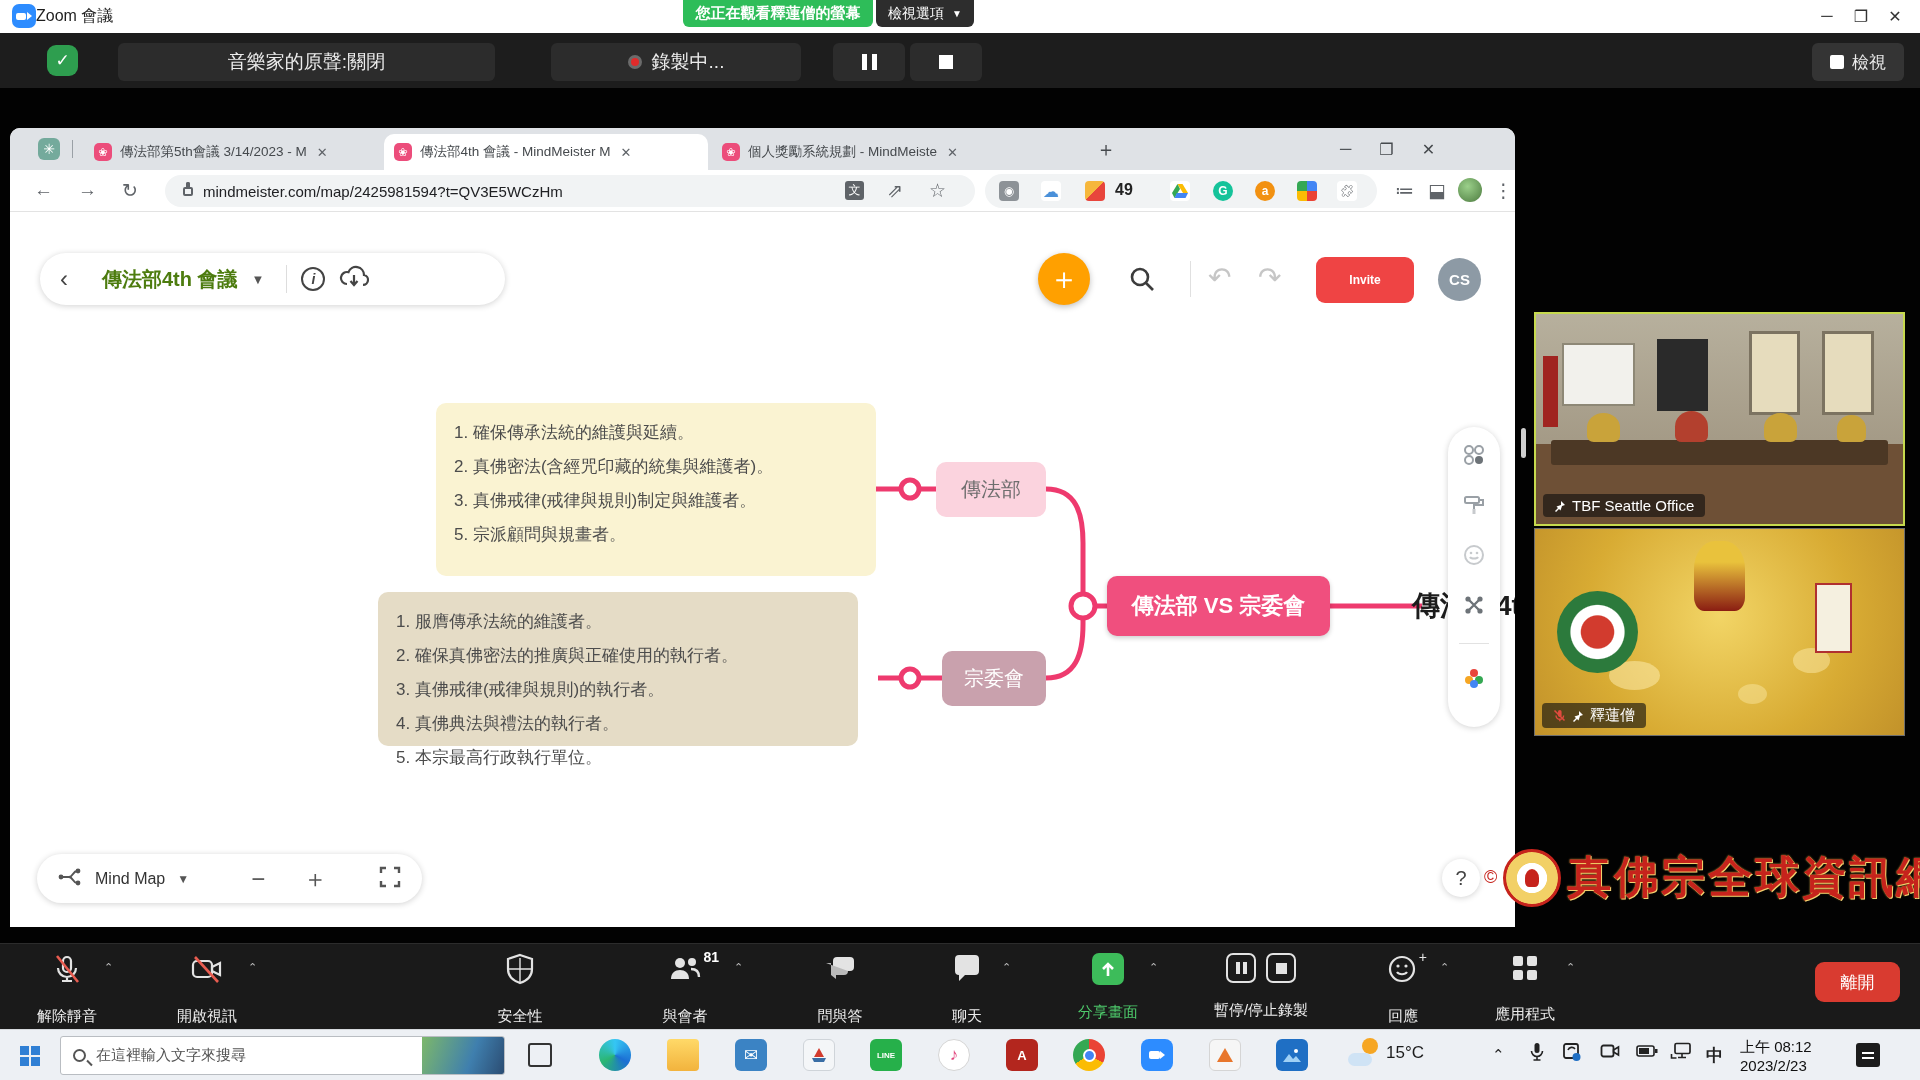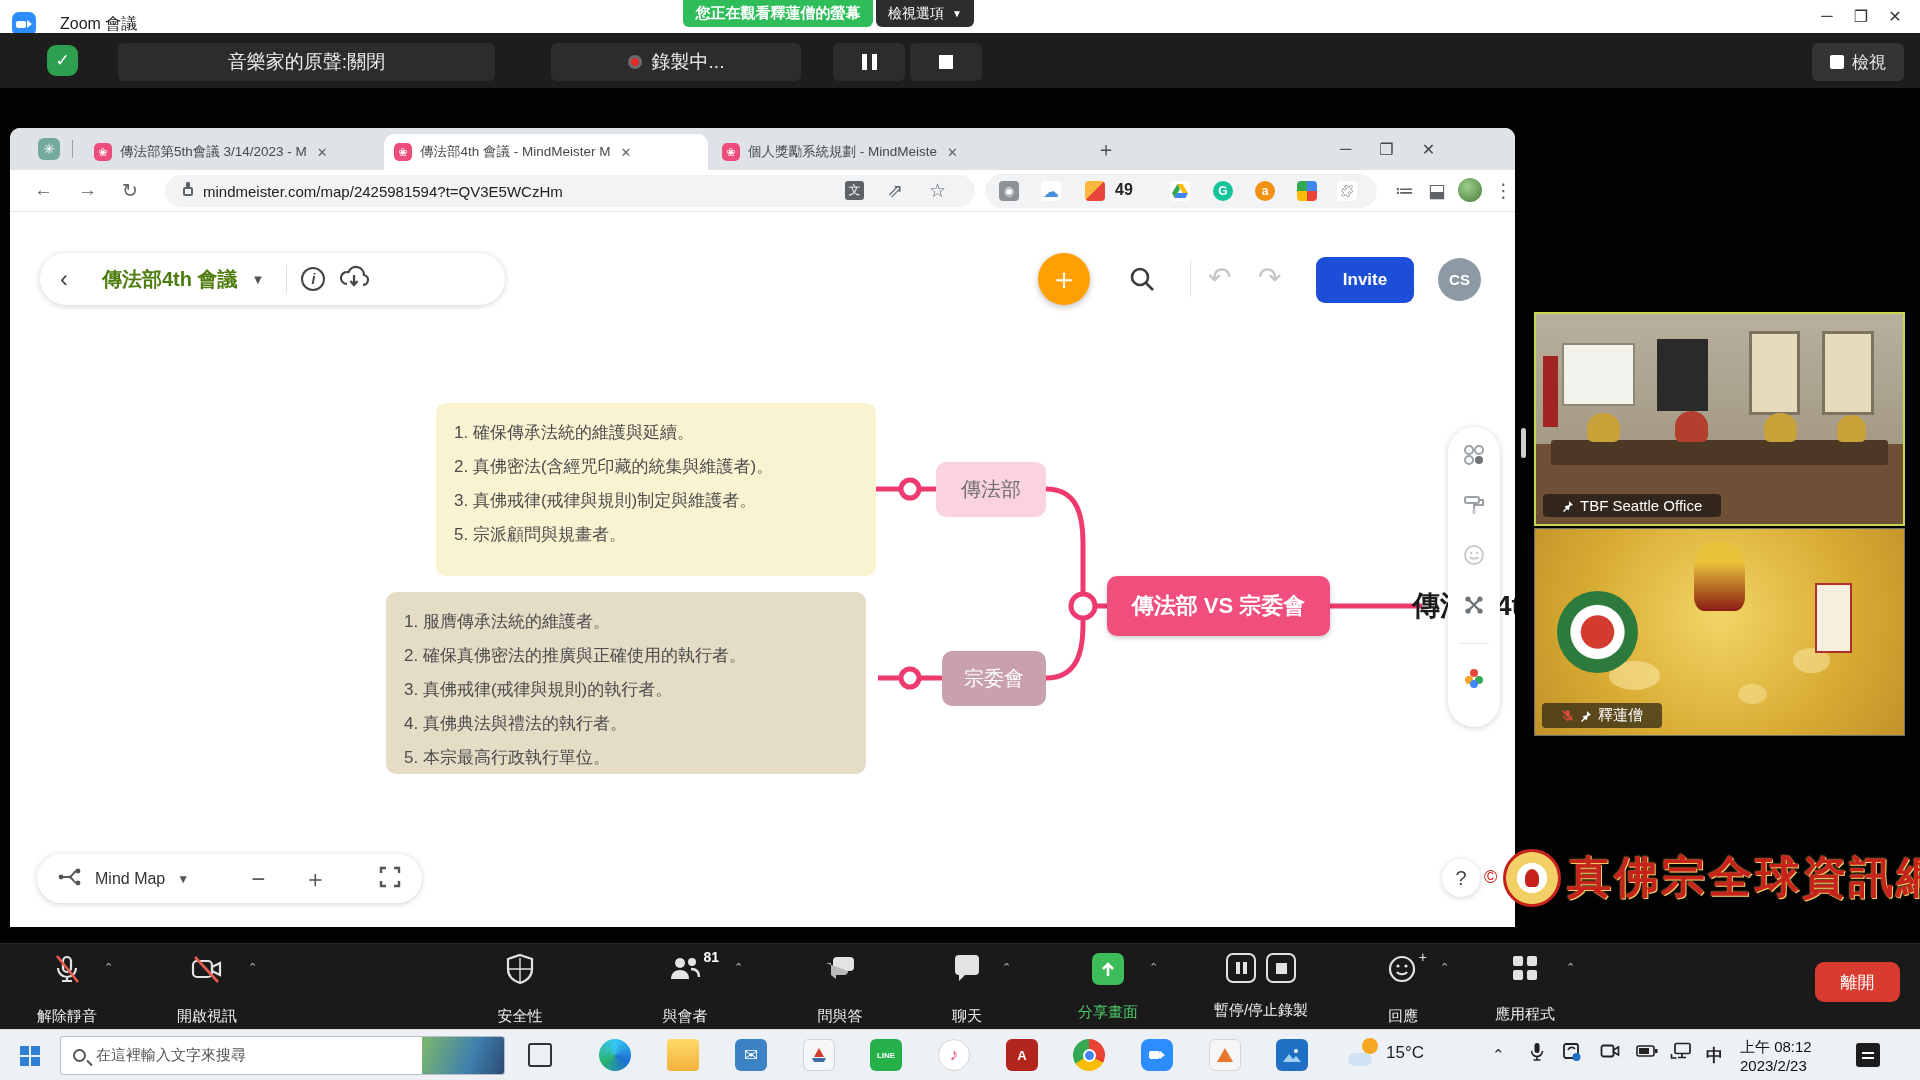--- a/index.html
+++ b/index.html
@@ -29,39 +29,39 @@
   .navic{color:#5f6368;font-size:19px;}
   .omnibox{position:absolute;left:155px;top:5px;width:810px;height:32px;background:#f1f3f4;border-radius:16px;display:flex;align-items:center;}
   .url{font-size:15px;color:#202124;}
   .extbar{position:absolute;left:975px;top:4px;width:392px;height:34px;background:#f1f3f4;border-radius:17px;}
   .exticon{position:absolute;top:7px;width:20px;height:20px;border-radius:4px;font-size:12px;color:#fff;display:flex;align-items:center;justify-content:center;}
   
   .canvas{position:absolute;left:0;top:85px;width:1505px;height:714px;background:#fff;overflow:hidden;}
   .mm-pill{background:#fff;border-radius:26px;box-shadow:0 1px 6px rgba(0,0,0,.18);display:flex;align-items:center;}
   .listbox{position:absolute;font-size:17px;color:#4c4c4c;line-height:34px;padding:13px 18px;border-radius:10px;}
   .node{position:absolute;display:flex;align-items:center;justify-content:center;border-radius:10px;}
-  .vlabel{position:absolute;left:7px;bottom:7px;background:rgba(15,15,15,.62);color:#fff;font-size:15px;border-radius:4px;padding:3px 19px;display:flex;align-items:center;gap:6px;}
+  .vlabel{position:absolute;left:7px;bottom:7px;background:rgba(15,15,15,.62);color:#fff;font-size:15px;border-radius:4px;padding:3px 11px;display:flex;align-items:center;gap:6px;}
   
   .zbottom{position:absolute;left:0;top:943px;width:1920px;height:86px;background:#1a1a1a;border-top:1px solid #2c2c2c;}
   .zb-item{position:absolute;top:9px;width:110px;display:flex;flex-direction:column;align-items:center;color:#ededed;}
   .zb-label{font-size:15px;margin-top:18px;white-space:nowrap;}
   .chev{color:#bdbdbd;font-size:11px;position:absolute;top:8px;}
   
   .taskbar{position:absolute;left:0;top:1029px;width:1920px;height:51px;background:#edf0f4;border-top:1px solid #d6d9dd;}
   .tb-icon{position:absolute;top:9px;width:32px;height:32px;border-radius:6px;display:flex;align-items:center;justify-content:center;font-size:17px;color:#fff;}
   .trayglyph{position:absolute;top:16px;color:#222;font-size:15px;}
   .watermark-text{font-size:44px;font-weight:bold;color:#c6231c;letter-spacing:3px;text-shadow:0 0 2px #e8b64a,1px 1px 0 #f5d87a;white-space:nowrap;}
 </style>
 </head>
 <body>
 
 <div class="screen">
 
   <div class="titlebar">
-    <div class="abs flex" style="left:12px;top:12px;gap:24px;">
+    <div class="abs flex" style="left:12px;top:4px;gap:0;">
       <div style="width:24px;height:24px;border-radius:7px;background:#2d8cff;display:flex;align-items:center;justify-content:center;">
         <div style="width:10px;height:7px;background:#fff;border-radius:2px;"></div>
         <div style="width:0;height:0;border-top:4px solid transparent;border-bottom:4px solid transparent;border-left:5px solid #fff;margin-left:1px;"></div>
       </div>
       <span class="title-text">Zoom 會議</span>
     </div>
     <div class="abs flex share-banner" style="left:683px;top:0;width:190px;height:27px;">您正在觀看釋蓮僧的螢幕</div>
     <div class="abs flex view-opt" style="left:876px;top:0;width:98px;height:27px;">
       <span>檢視選項</span>
         <span style="font-size:10px;">▼</span>
@@ -190,31 +190,31 @@
         <div class="abs" style="left:1028px;top:40px;width:52px;height:52px;border-radius:50%;background:#ffa000;box-shadow:0 2px 6px rgba(0,0,0,.25);color:#fff;font-size:30px;display:flex;align-items:center;justify-content:center;">＋</div>
         <span class="abs" style="left:1118px;top:52px;">
           <svg width="28" height="28" viewBox="0 0 28 28">
               <circle cx="12" cy="12" r="8" fill="none" stroke="#3c3c3c" stroke-width="2.6"></circle>
               <path d="M18 18l7 7" stroke="#3c3c3c" stroke-width="2.6"></path>
             </svg>
         </span>
         <span class="abs" style="left:1180px;top:48px;width:1px;height:36px;background:#e0e0e0;"></span>
         <span class="abs" style="left:1198px;top:48px;font-size:28px;color:#c6c6c6;">↶</span>
         <span class="abs" style="left:1248px;top:48px;font-size:28px;color:#c6c6c6;">↷</span>
-        <div class="abs" style="left:1306px;top:44px;width:98px;height:46px;border-radius:9px;background:#1d4ed8;color:#fff;font-size:17px;font-weight:bold;display:flex;align-items:center;justify-content:center;">Invite</div>
+        <div class="abs" style="left:1306px;top:44px;width:98px;height:46px;border-radius:9px;background:#ef4444;color:#fff;font-size:12px;font-weight:bold;display:flex;align-items:center;justify-content:center;">Invite</div>
         <div class="abs" style="left:1428px;top:45px;width:43px;height:43px;border-radius:50%;background:#8d9aa5;color:#fff;font-size:15px;font-weight:bold;display:flex;align-items:center;justify-content:center;">CS</div>
 
         <div class="listbox" style="left:426px;top:190px;width:440px;height:173px;background:#faf3d2;">
           <div>1. 確保傳承法統的維護與延續。</div>
           <div>2. 真佛密法(含經咒印藏的統集與維護者)。</div>
           <div>3. 真佛戒律(戒律與規則)制定與維護者。</div>
           <div>5. 宗派顧問與規畫者。</div>
         </div>
 
-        <div class="listbox" style="left:376px;top:379px;width:480px;height:182px;background:#e5dcc6;">
+        <div class="listbox" style="left:368px;top:379px;width:480px;height:154px;background:#e5dcc6;">
           <div>1. 服膺傳承法統的維護者。</div>
           <div>2. 確保真佛密法的推廣與正確使用的執行者。</div>
           <div>3. 真佛戒律(戒律與規則)的執行者。</div>
           <div>4. 真佛典法與禮法的執行者。</div>
           <div>5. 本宗最高行政執行單位。</div>
         </div>
 
         <div class="node" style="left:926px;top:249px;width:110px;height:55px;background:#fbd3de;color:#6e6e6e;font-size:20px;">傳法部</div>
         <div class="node" style="left:932px;top:438px;width:104px;height:55px;background:#c9a1ad;color:#fff;font-size:20px;">宗委會</div>
         <div class="node" style="left:1097px;top:363px;width:223px;height:60px;background:#f04f7e;color:#fff;font-size:22px;font-weight:bold;box-shadow:0 2px 5px rgba(0,0,0,.2);">傳法部 VS 宗委會</div>

